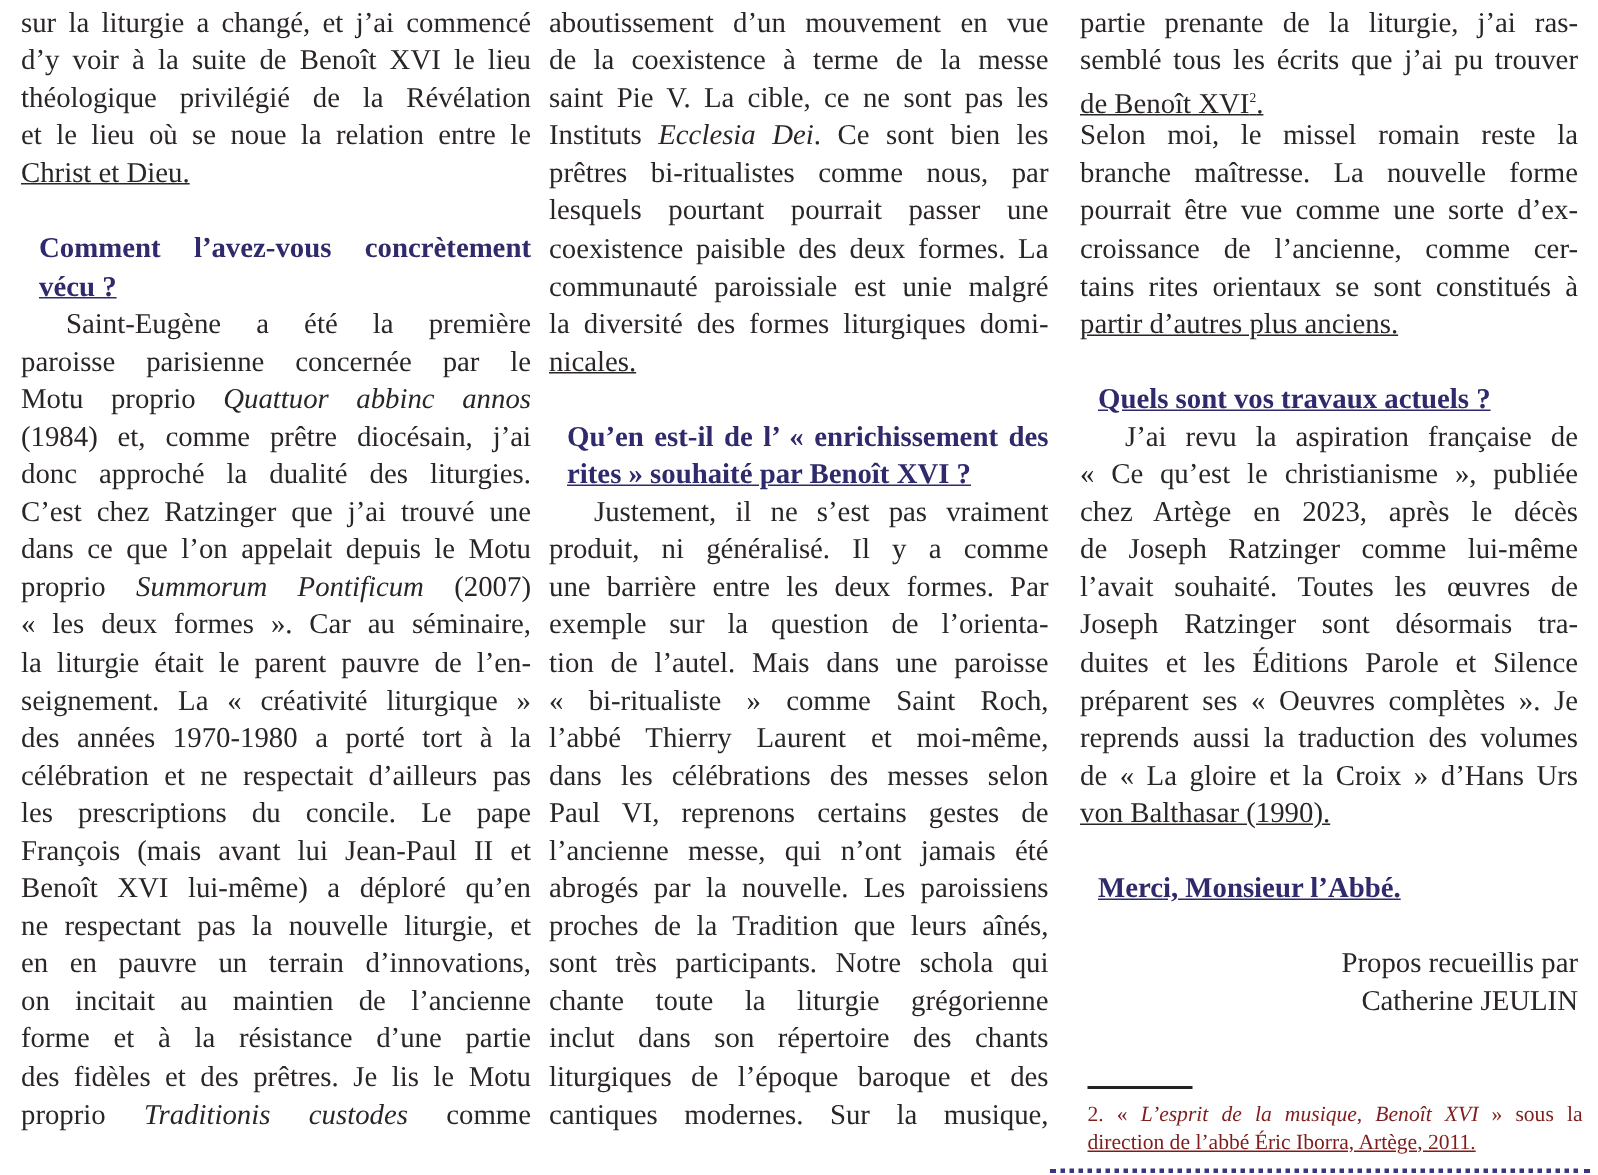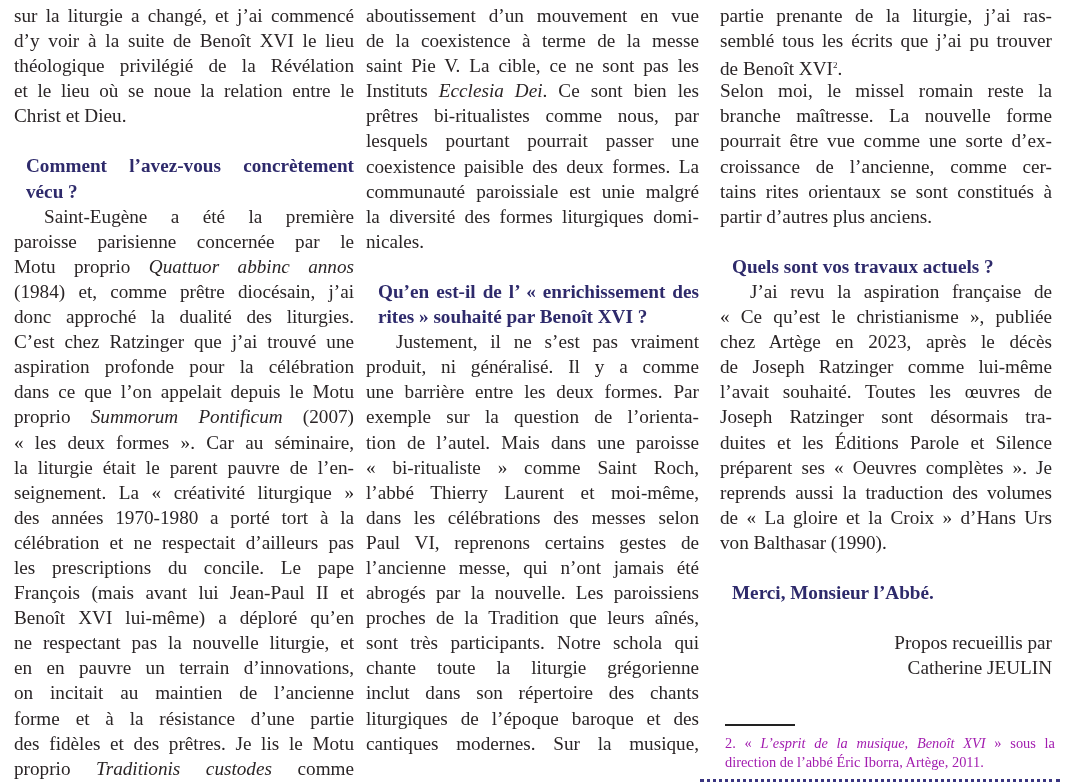--- a/index.html
+++ b/index.html
@@ -3,29 +3,29 @@
 <meta charset="utf-8">
 <style>
   html, body { margin: 0; padding: 0; background: #ffffff; }
   body { width: 1065px; height: 783px; overflow: hidden; position: relative;
          font-family: "Liberation Serif", "DejaVu Serif", serif; color: #2a2526; }
   .col { position: absolute; top: 0; width: 340px; font-size: 19.2px; line-height: 25.1px; }
   #col1 { left: 14px; top: 3px; }
   #col2 { left: 366px; top: 3px; width: 333px; }
   #col3 { left: 720px; top: 3px; width: 332px; }
   .ln { display: block; white-space: nowrap; text-align: justify; text-align-last: justify; height: 25.1px; }
-  .ln.last { text-align-last: left; }
+  .ln.last { text-align-last: left; text-decoration: underline; }
   .ln.indent { padding-left: 30px; }
   .ln.right { text-align: right; text-align-last: right; }
   .h { font-weight: bold; color: #2e2a6b; margin-left: 12px; }
   .gap { height: 25px; }
   i { }
   sup { font-size: 9px; vertical-align: 7px; }
   #footnote-rule { position: absolute; left: 725px; top: 724px; width: 70px; height: 2px; background: #222; }
-  #footnote { position: absolute; left: 725px; top: 734px; width: 330px; font-size: 14.4px; line-height: 18.5px; color: #a21caf; }
+  #footnote { position: absolute; left: 725px; top: 734px; width: 330px; font-size: 14.4px; line-height: 18.5px; color: #7f1d1d; }
   #footnote .ln { height: 18.5px; }
   #dotted-border { position: absolute; left: 700px; right: 5px; top: 779px; height: 0;
                    border-top: 3px dotted #3a3580; }
 </style>
 </head>
 <body>
 
 <div id="col1" class="col">
   <div>
       <span class="ln">sur la liturgie a changé, et j’ai commencé</span>
@@ -39,21 +39,20 @@
       <span class="ln">Comment l’avez-vous concrètement</span>
       <span class="ln last">vécu ?</span>
     </div>
   <div>
       <span class="ln indent">Saint-Eugène a été la première</span>
       <span class="ln">paroisse parisienne concernée par le</span>
       <span class="ln">Motu proprio <i>Quattuor abbinc annos</i></span>
       <span class="ln">(1984) et, comme prêtre diocésain, j’ai</span>
       <span class="ln">donc approché la dualité des liturgies.</span>
       <span class="ln">C’est chez Ratzinger que j’ai trouvé une</span>
-      <span class="ln">aspiration profonde pour la célébration</span>
       <span class="ln">dans ce que l’on appelait depuis le Motu</span>
       <span class="ln">proprio <i>Summorum Pontificum</i> (2007)</span>
       <span class="ln">« les deux formes ». Car au séminaire,</span>
       <span class="ln">la liturgie était le parent pauvre de l’en-</span>
       <span class="ln">seignement. La « créativité liturgique »</span>
       <span class="ln">des années 1970-1980 a porté tort à la</span>
       <span class="ln">célébration et ne respectait d’ailleurs pas</span>
       <span class="ln">les prescriptions du concile. Le pape</span>
       <span class="ln">François (mais avant lui Jean-Paul II et</span>
       <span class="ln">Benoît XVI lui-même) a déploré qu’en</span>

